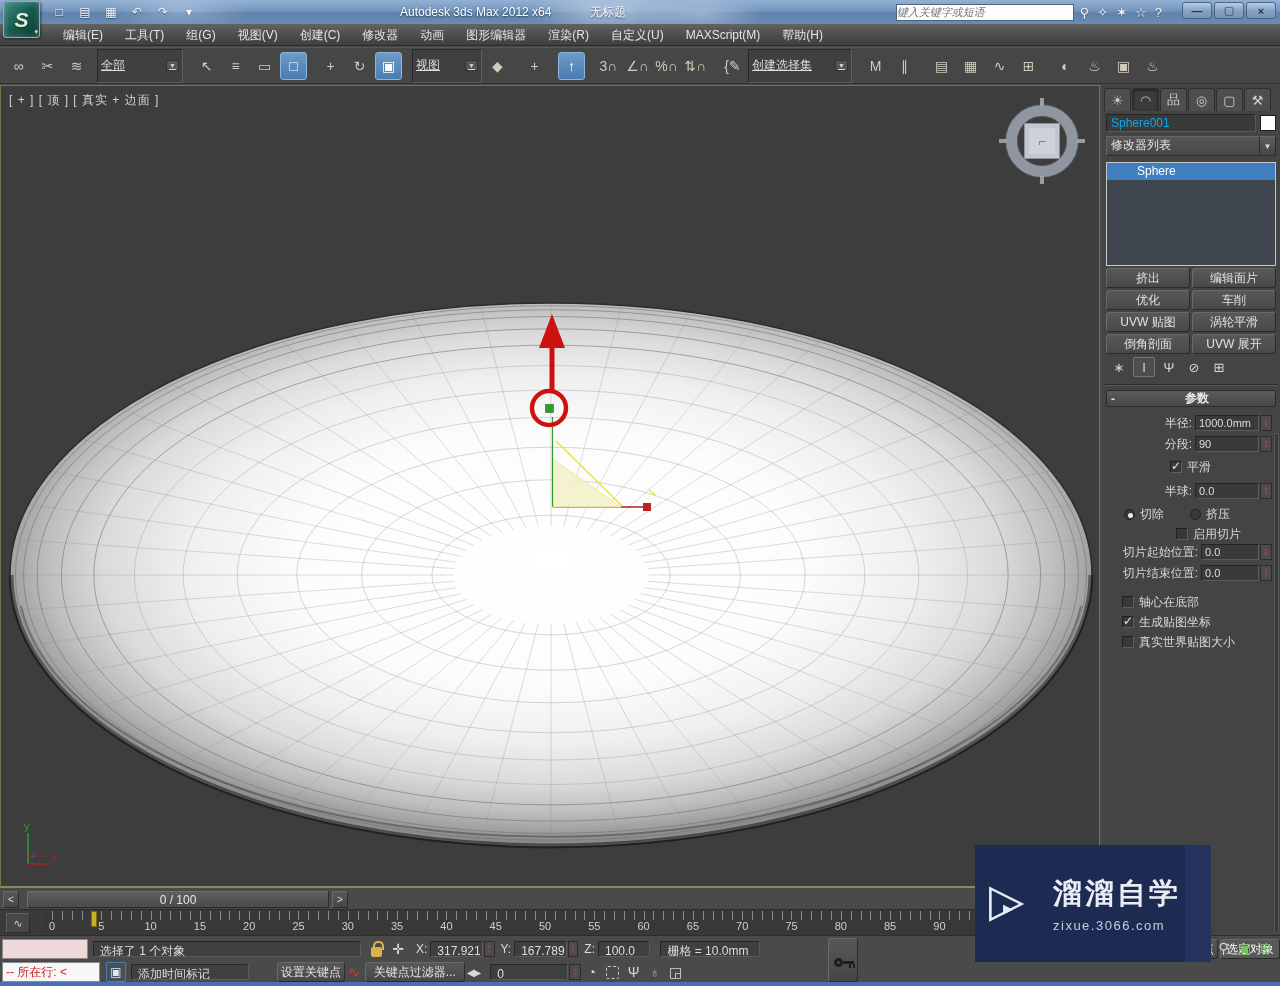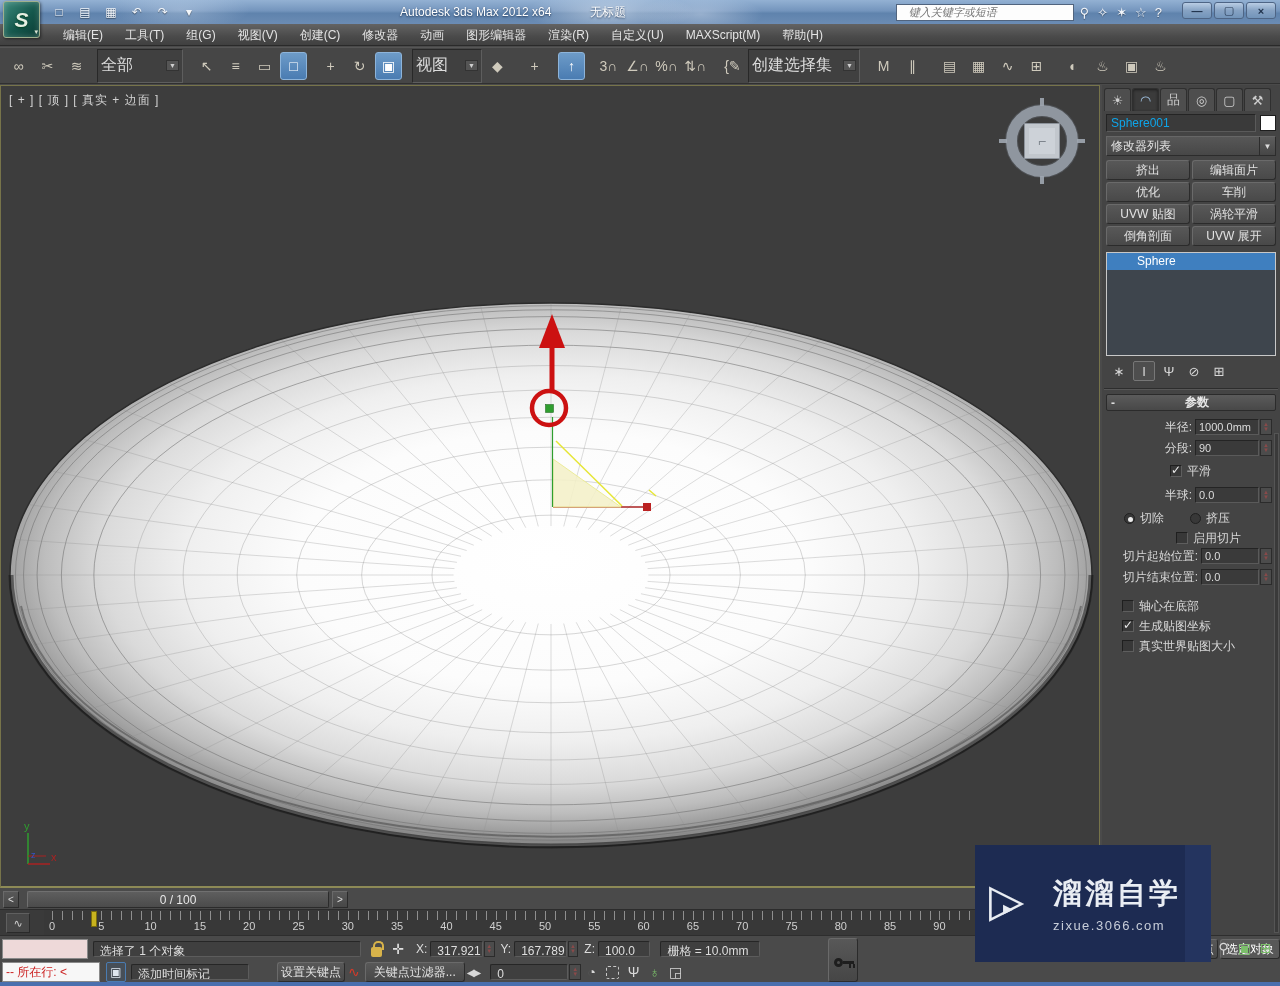--- a/index.html
+++ b/index.html
@@ -23,21 +23,21 @@
   #app-logo .dd { position:absolute; right:1px; bottom:1px; font-size:7px; color:#d8e2d2; }
   #quick-access { display:flex; align-items:center; gap:4px; margin-left:48px; }
   .qa-btn { width:22px; height:18px; display:flex; align-items:center; justify-content:center;
     color:#f3f6fa; font-size:12px; text-shadow:0 1px 1px rgba(0,0,0,.45); border-radius:2px; }
   #title-text { position:absolute; left:400px; top:0; height:24px; display:flex; align-items:center;
     color:#fff; text-shadow:0 1px 2px rgba(20,40,70,.8); font-size:12px; }
   #doc-title { position:absolute; left:590px; top:0; height:24px; display:flex; align-items:center;
     color:#fff; text-shadow:0 1px 2px rgba(20,40,70,.8); font-size:12px; }
   #infocenter { position:absolute; right:118px; top:2px; height:20px; display:flex; align-items:center; gap:6px; }
   #search-input { width:178px; height:17px; border:1px solid #51647e; background:#fdfdfd; font-style:italic;
-    color:#8a8a8a; font-size:11px; padding:0 12px; font-family:"Liberation Sans",sans-serif; }
+    color:#8a8a8a; font-size:11px; padding:0 0; font-family:"Liberation Sans",sans-serif; }
   .ic-icon { color:#f2f5fa; font-size:13px; text-shadow:0 1px 1px rgba(0,0,0,.4); }
   #window-buttons { position:absolute; right:4px; top:2px; display:flex; gap:2px; }
   .win-btn { width:30px; height:17px; display:flex; align-items:center; justify-content:center;
     background:linear-gradient(#b9cde4,#87a3c4 50%,#7294b9); border:1px solid #4e6villas5; border:1px solid #4e6585;
     border-radius:3px; color:#20334d; font-size:11px; font-weight:bold; }
 
   
   #menubar { position:absolute; left:0; top:24px; width:1280px; height:22px;
     background:linear-gradient(#636363,#4a4a4a 60%,#404040); border-bottom:1px solid #2a2a2a;
     display:flex; align-items:center; padding-left:52px; }
@@ -46,24 +46,24 @@
   
   #toolbar { position:absolute; left:0; top:47px; width:1280px; height:37px; background:#464646;
     border-top:1px solid #565656; border-bottom:1px solid #303030;
     display:flex; align-items:center; padding-left:4px; }
   .tb-btn { min-width:27px; height:28px; margin:0 1px; display:flex; align-items:center; justify-content:center;
     color:#cfcabc; font-size:14px; border-radius:3px; position:relative; }
   .tb-btn.active { background:linear-gradient(#6d9bc8,#4a7cb2); border:1px solid #8db4da; color:#fff; }
   .tb-glyph:empty, .tb-dd:empty { display:none; }
   .tb-dd { display:flex; align-items:center; justify-content:space-between; width:86px; height:20px;
     background:#404040; border:1px solid; border-color:#282828 #5e5e5e #5e5e5e #282828;
-    color:#dcdcdc; font-size:16px; padding:16px 3px; }
+    color:#dcdcdc; font-size:12px; padding:16px 3px;text-decoration:underline; }
   .tb-dd::after { content:"▼"; font-size:7px; color:#cfcfcf; background:#555; border:1px solid #333;
     padding:1px 2px; margin-left:4px; }
-  [data-name="named-selection-dropdown"] .tb-dd { width:112px; }
+  [data-name="named-selection-dropdown"] .tb-dd { width:104px; }
   [data-name="reference-coordinate-dropdown"] .tb-dd { width:70px; }
   [data-name="selection-filter-dropdown"] { margin-left:6px; }
   [data-name="select-object"], [data-name="select-and-move"], [data-name="reference-coordinate-dropdown"],
   [data-name="select-and-manipulate"], [data-name="snaps-toggle-3d"], [data-name="edit-named-selection-sets"],
   [data-name="mirror"], [data-name="layer-explorer"], [data-name="material-editor"],
   [data-name="keyboard-shortcut-override"] { margin-left:9px; }
 
   
   #viewport { position:absolute; left:0; top:85px; width:1100px; height:803px; background:#3d3d3d;
     border:1px solid #77744a; border-bottom:2px solid #8d8a56; overflow:hidden; }
@@ -85,21 +85,21 @@
   #cmdpanel { position:absolute; left:1102px; top:85px; width:178px; height:850px; background:#444444; }
   #cp-tabs { display:flex; height:26px; align-items:flex-end; padding:2px 2px 0 2px; gap:1px; }
   .cp-tab { width:27px; height:23px; display:flex; align-items:center; justify-content:center;
     background:#4e4e4e; border:1px solid #2f2f2f; border-bottom:none; border-radius:3px 3px 0 0;
     font-size:13px; color:#cfcfcf; }
   .cp-tab.active { background:#3b3b3b; box-shadow:inset 0 1px 3px rgba(0,0,0,.5); color:#9fc0e0; }
   #cp-name-row { display:flex; align-items:center; padding:3px 4px; gap:4px; }
   #object-name-field { flex:1; height:18px; background:#3a3a3a; border:1px solid; border-color:#242424 #5a5a5a #5a5a5a #242424;
     color:#0ea5e9; font-size:12px; padding:0 4px; line-height:16px; }
   #object-color-swatch { width:16px; height:16px; background:#ffffff; border:1px solid #1e1e1e; }
-  #modifier-list { display:flex; align-items:center; margin:1px 4px 4px 4px; height:20px;
+  #modifier-list { display:flex; align-items:flex-start; margin:1px 4px 4px 4px; height:20px;
     background:linear-gradient(#575757,#474747); border:1px solid; border-color:#666 #2c2c2c #2c2c2c #666;
     color:#e2e2e2; padding-left:4px; justify-content:space-between; }
   #modifier-list .arrow { width:16px; height:18px; background:linear-gradient(#5d5d5d,#464646);
     border-left:1px solid #2c2c2c; display:flex; align-items:center; justify-content:center; font-size:8px; color:#ddd; }
   #mod-btn-grid { display:grid; grid-template-columns:1fr 1fr; gap:2px; padding:0 4px; }
   .mod-btn { height:20px; display:flex; align-items:center; justify-content:center;
     background:linear-gradient(#585858,#494949); border:1px solid; border-color:#6a6a6a #2b2b2b #2b2b2b #6a6a6a;
     border-radius:3px; color:#e2e2e2; font-size:12px; white-space:nowrap; }
   #stack-box { margin:6px 4px 2px 4px; height:104px; background:#3e454d; border:1px solid #c8c8c8; overflow:hidden; }
   .stack-row { height:17px; line-height:17px; padding-left:30px; color:#ddd; font-size:12px; }
@@ -559,34 +559,34 @@
       </div>
     </div>
   <div id="cp-name-row">
     <div id="object-name-field" data-name="object-name-field">Sphere001</div>
     <div id="object-color-swatch" data-name="object-color-swatch"></div>
   </div>
   <div id="modifier-list" data-name="modifier-list-dropdown">
     <span>修改器列表</span>
     <span class="arrow" data-name="dropdown-arrow-icon">▼</span>
   </div>
+  <div id="stack-box" data-name="modifier-stack">
+
+  <div class="stack-row active" data-name="stack-item">Sphere</div>
+    </div>
   <div id="mod-btn-grid" data-name="modifier-button-grid">
 
   <div class="mod-btn" data-name="modifier-button">挤出</div>
       <div class="mod-btn" data-name="modifier-button">编辑面片</div>
       <div class="mod-btn" data-name="modifier-button">优化</div>
       <div class="mod-btn" data-name="modifier-button">车削</div>
       <div class="mod-btn" data-name="modifier-button">UVW 贴图</div>
       <div class="mod-btn" data-name="modifier-button">涡轮平滑</div>
       <div class="mod-btn" data-name="modifier-button">倒角剖面</div>
       <div class="mod-btn" data-name="modifier-button">UVW 展开</div>
-    </div>
-  <div id="stack-box" data-name="modifier-stack">
-
-  <div class="stack-row active" data-name="stack-item">Sphere</div>
     </div>
   <div id="stack-tools" data-name="modifier-stack-toolbar">
 
   <div class="st-btn" data-name="pin-stack-icon">
         <span>∗</span>
       </div>
       <div class="st-btn boxed" data-name="show-end-result-icon">
         <span>Ι</span>
       </div>
       <div class="st-btn" data-name="make-unique-icon">

